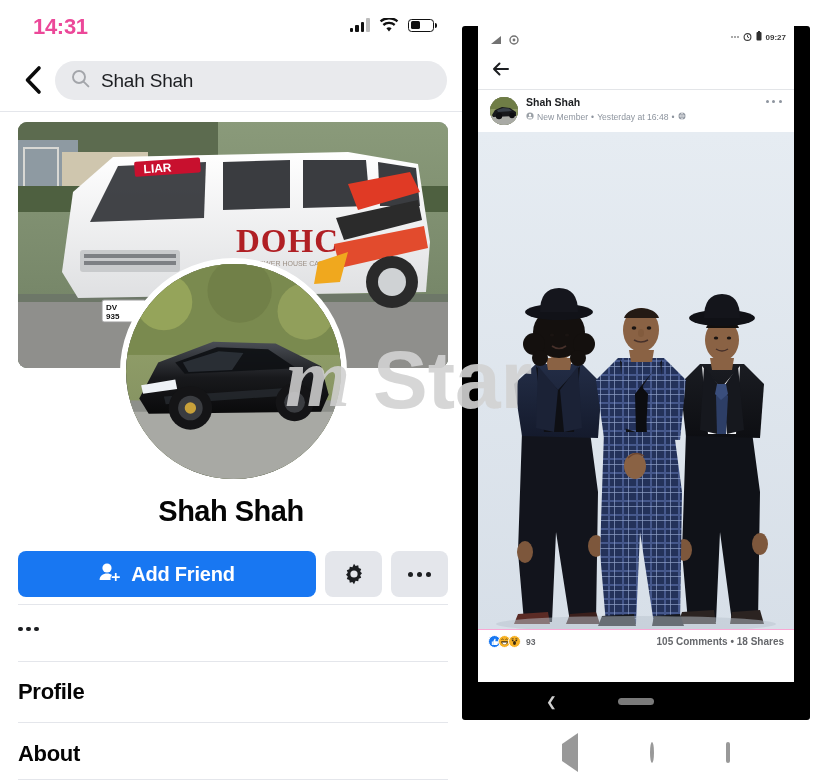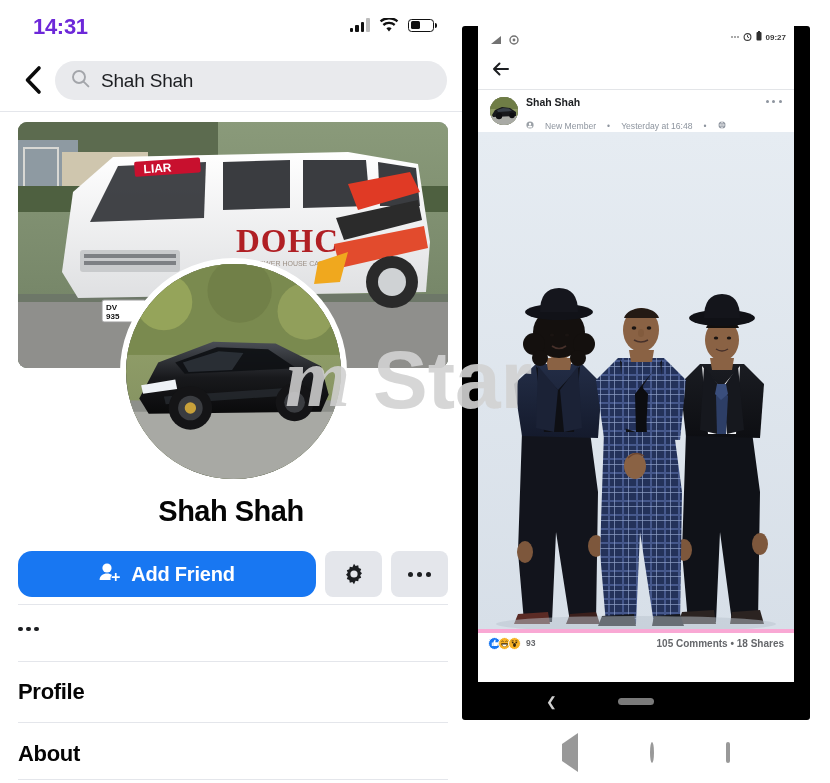--- a/index.html
+++ b/index.html
@@ -17,21 +17,21 @@
     position:absolute; left:0; top:0; width:462px; height:783px;
     background:#ffffff; overflow:hidden;
   }
 
   
   .ios-status{
     position:absolute; left:0; top:0; width:462px; height:50px;
   }
   .ios-clock{
     position:absolute; left:33px; top:14px;
-    font-size:22px; font-weight:700; color:#6d28d9; letter-spacing:-0.3px;
+    font-size:22px; font-weight:700; color:#ec4899; letter-spacing:-0.3px;
   }
   .ios-icons{
     position:absolute; right:28px; top:15px;
     display:flex; align-items:center; gap:9px; height:20px;
   }
   .sig{ display:flex; align-items:flex-end; gap:2px; height:14px;}
   .sig i{ display:block; width:3.6px; border-radius:1px; background:#111; }
   .sig i:nth-child(1){ height:4px; }
   .sig i:nth-child(2){ height:7px; }
   .sig i:nth-child(3){ height:10.5px; background:#111; }
@@ -87,21 +87,21 @@
     position:absolute; left:0; top:495px; width:462px; text-align:center;
     font-size:29px; font-weight:700; color:#050505; letter-spacing:-0.5px;
   }
 
   
   .actions{
     position:absolute; left:18px; top:551px; width:430px; height:46px;
     display:flex; align-items:center; gap:9px;
   }
   .btn-add{
-    flex:1 1 auto; height:46px; background:#1877f2; border-radius:14px;
+    flex:1 1 auto; height:46px; background:#1877f2; border-radius:8px;
     display:flex; align-items:center; justify-content:center; gap:10px;
     color:#fff; font-size:20px; font-weight:700; cursor:pointer; letter-spacing:-0.2px;
   }
   .btn-sq{
     flex:0 0 auto; width:57px; height:46px; background:#e4e6eb; border-radius:8px;
     display:flex; align-items:center; justify-content:center; cursor:pointer;
   }
   .dots3{ display:flex; gap:3.6px; align-items:center; }
   .dots3 i{ width:5px; height:5px; border-radius:50%; background:#1c1e21; display:block; }
 
@@ -161,36 +161,36 @@
   }
   .post-avatar{
     flex:0 0 auto; width:28px; height:28px; border-radius:50%; overflow:hidden;
     background:#2b2b2d; margin-top:1px;
   }
   .post-avatar svg{ display:block; width:100%; height:100%; }
   .post-meta{ flex:1 1 auto; min-width:0; padding-top:0px; }
   .post-author{ font-size:10.5px; font-weight:700; color:#1c1e21; line-height:13px; }
   .post-sub{
     font-size:8.6px; color:#8d949e; line-height:12px; display:flex;
-    align-items:flex-start; gap:11px; white-space:nowrap; margin-top:11px;
+    align-items:flex-start; gap:3px; white-space:nowrap; margin-top:2px;
   }
   .post-menu{ flex:0 0 auto; padding-top:4px; }
   .post-menu .dots3 i{ width:3px; height:3px; background:#8d949e; }
   .post-text{
     padding:4px 12px 7px 12px; font-size:10.8px; color:#1c1e21; background:#fff;
     letter-spacing:-0.1px;
   }
   .post-photo{
     position:relative; width:316px; height:497px; background:#dfe5ea; overflow:hidden;
   }
   .post-photo svg{ display:block; width:100%; height:100%; }
 
   .post-footer{
     position:relative; width:316px; height:24px; background:#fff;
-    display:flex; align-items:center; padding:0 10px; border-top:4px solid #f9a8d4;
+    display:flex; align-items:center; padding:0 10px; border-top:1px solid #f9a8d4;
   }
   .reacts{ display:flex; align-items:center; gap:0; }
   .rx{ width:13px; height:13px; border-radius:50%; margin-right:-3px;
        display:flex; align-items:center; justify-content:center; border:1.1px solid #fff;}
   .rx.like{ background:#1877f2; }
   .rx.haha{ background:#f7b125; }
   .rx.wow{ background:#f7b125; }
   .rx-count{ font-size:8.6px; color:#65676b; margin-left:8px; font-weight:600;}
   .cmt-count{ margin-left:auto; font-size:10px; color:#65676b; font-weight:600;}
 

